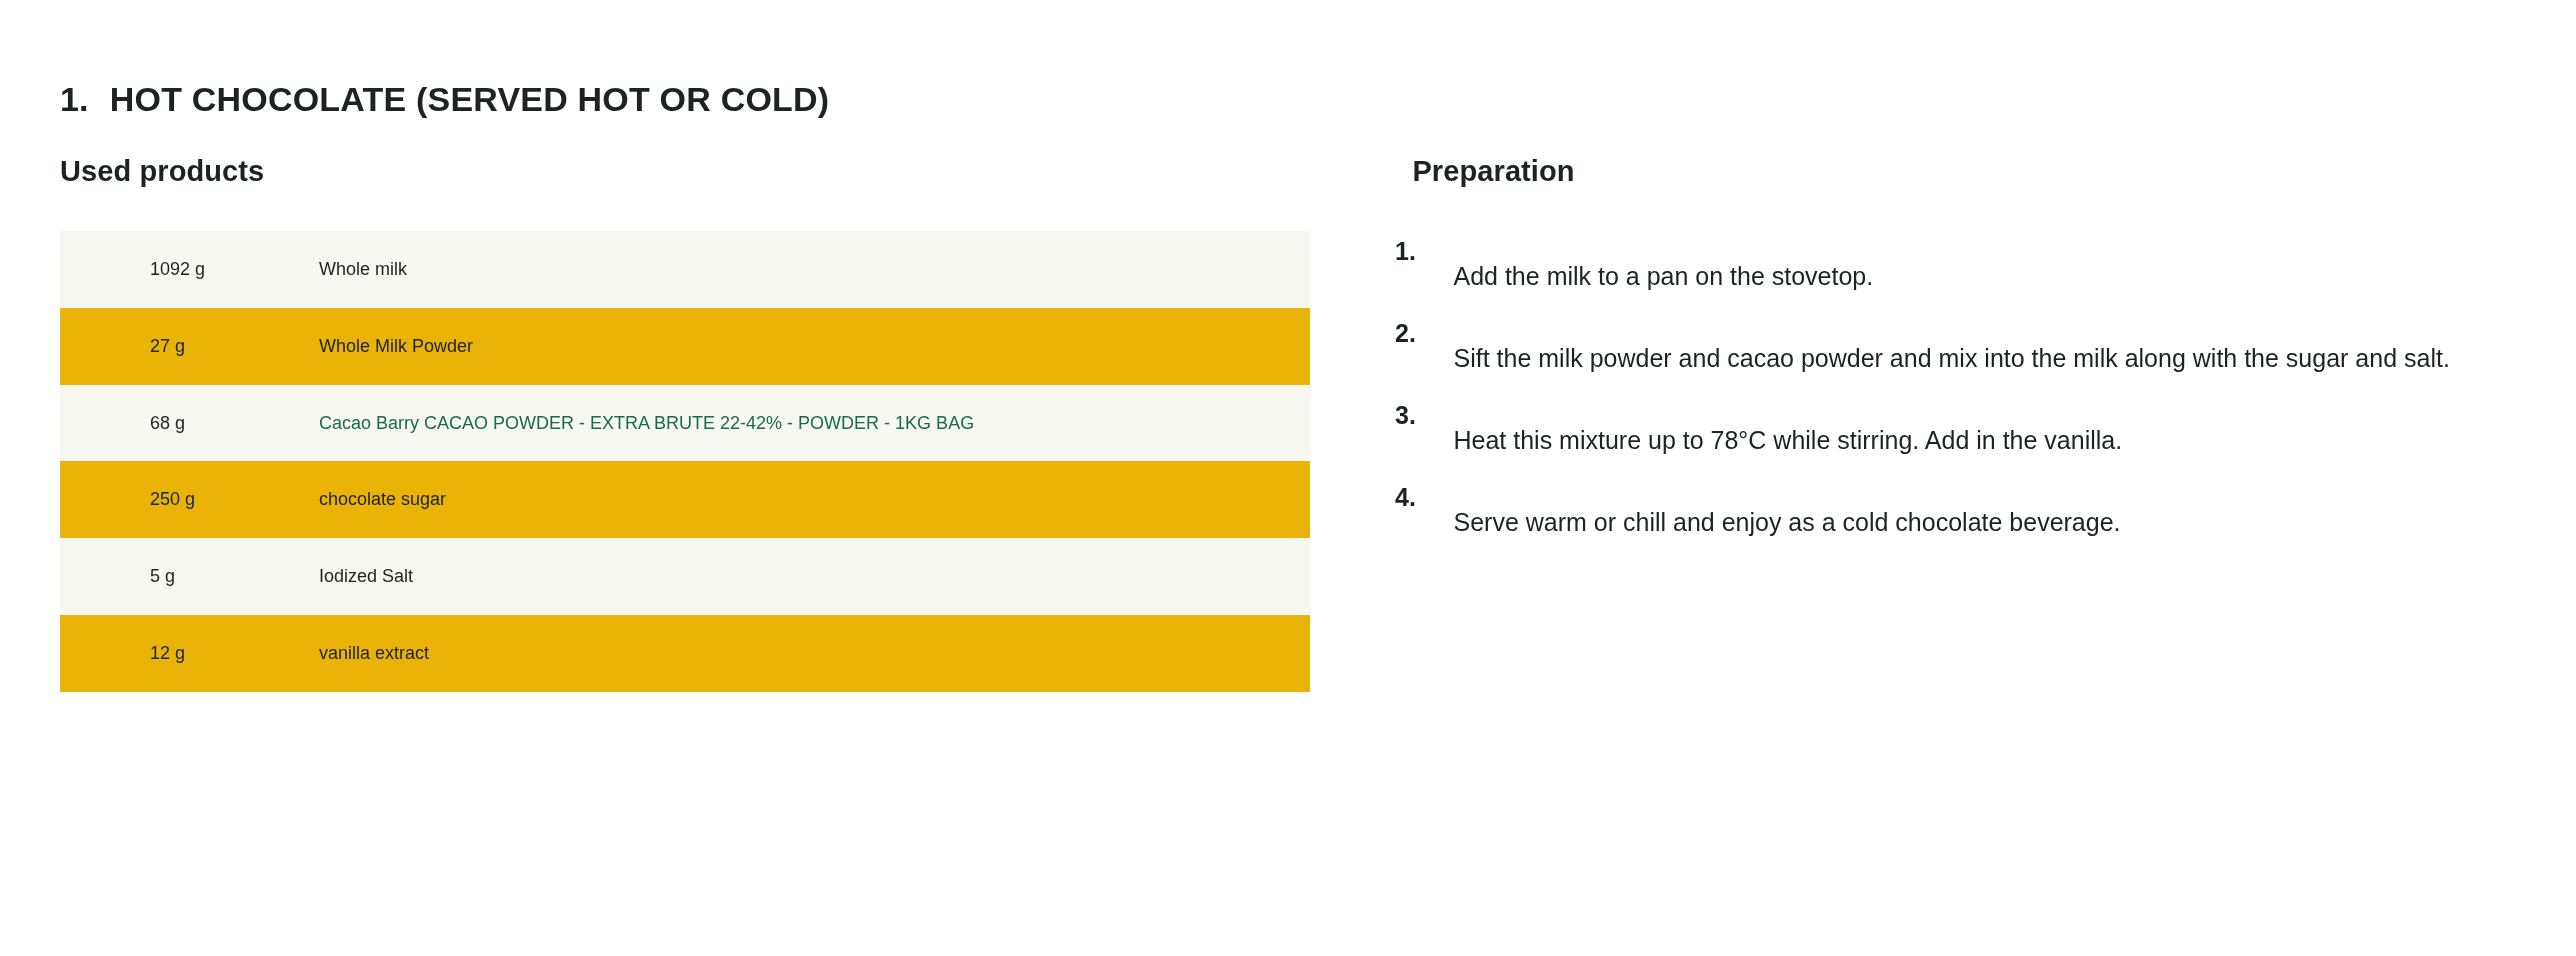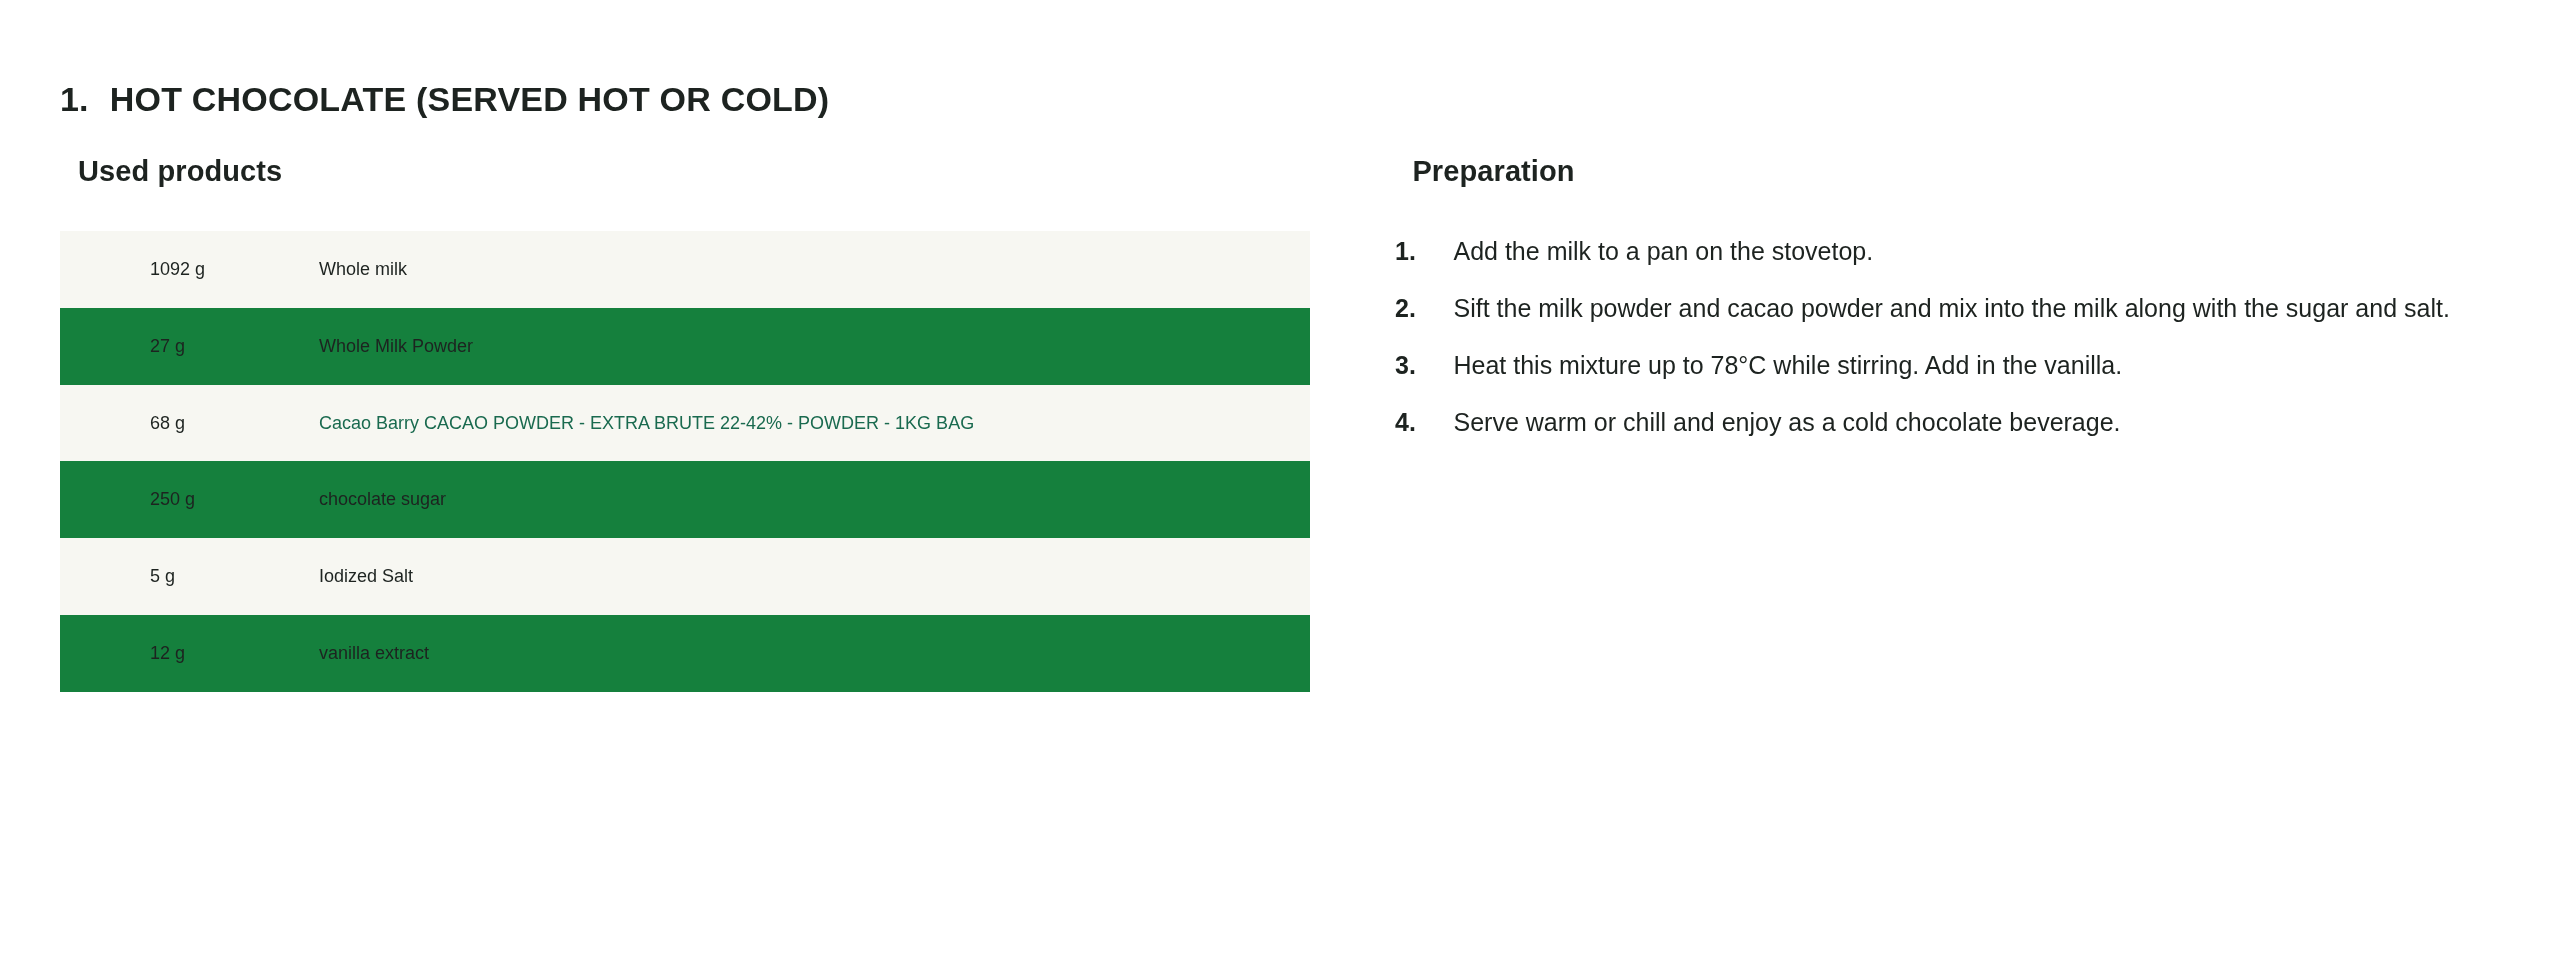--- a/index.html
+++ b/index.html
@@ -56,33 +56,33 @@
   .col-right {
     width: 1202px;
     padding-left: 21px;
     padding-right: 34px;
   }
 
   .section-heading {
     font-size: 29px;
     font-weight: 700;
     color: #1d2320;
-    margin: 0 0 43px 18px;
+    margin: 0 0 43px 0;
     letter-spacing: 0.1px;
   }
   .col-right .section-heading { margin-left: 17.4px; }
 
   
   .ingredients {
     width: 1250px;
     border-collapse: collapse;
     table-layout: fixed;
   }
   .ingredients tr.row-odd  { background: #f7f7f2; }
-  .ingredients tr.row-even { background: #15803d; }
+  .ingredients tr.row-even { background: #eab308; }
   .ingredients td {
     padding: 26px 0 26px 0;
     font-size: 18px;
     line-height: 1.38;
     vertical-align: top;
     color: #1d2320;
     font-weight: 400;
   }
   .ingredients td.qty {
     width: 259px;
@@ -115,20 +115,21 @@
   ol.steps li .step-num {
     font-weight: 700;
     min-width: 43px;
     flex: 0 0 43px;
     text-align: left;
     padding-top: 0px;
   }
   ol.steps li .step-text {
     flex: 1 1 auto;
     max-width: 1084px;
+    margin-top: 25px;
   }
 </style>
 </head>
 <body>
 
 <div class="page">
 
   <div class="recipe-title">
     <span class="num">1.</span>
     <span class="txt">HOT CHOCOLATE (SERVED HOT OR COLD)</span>

